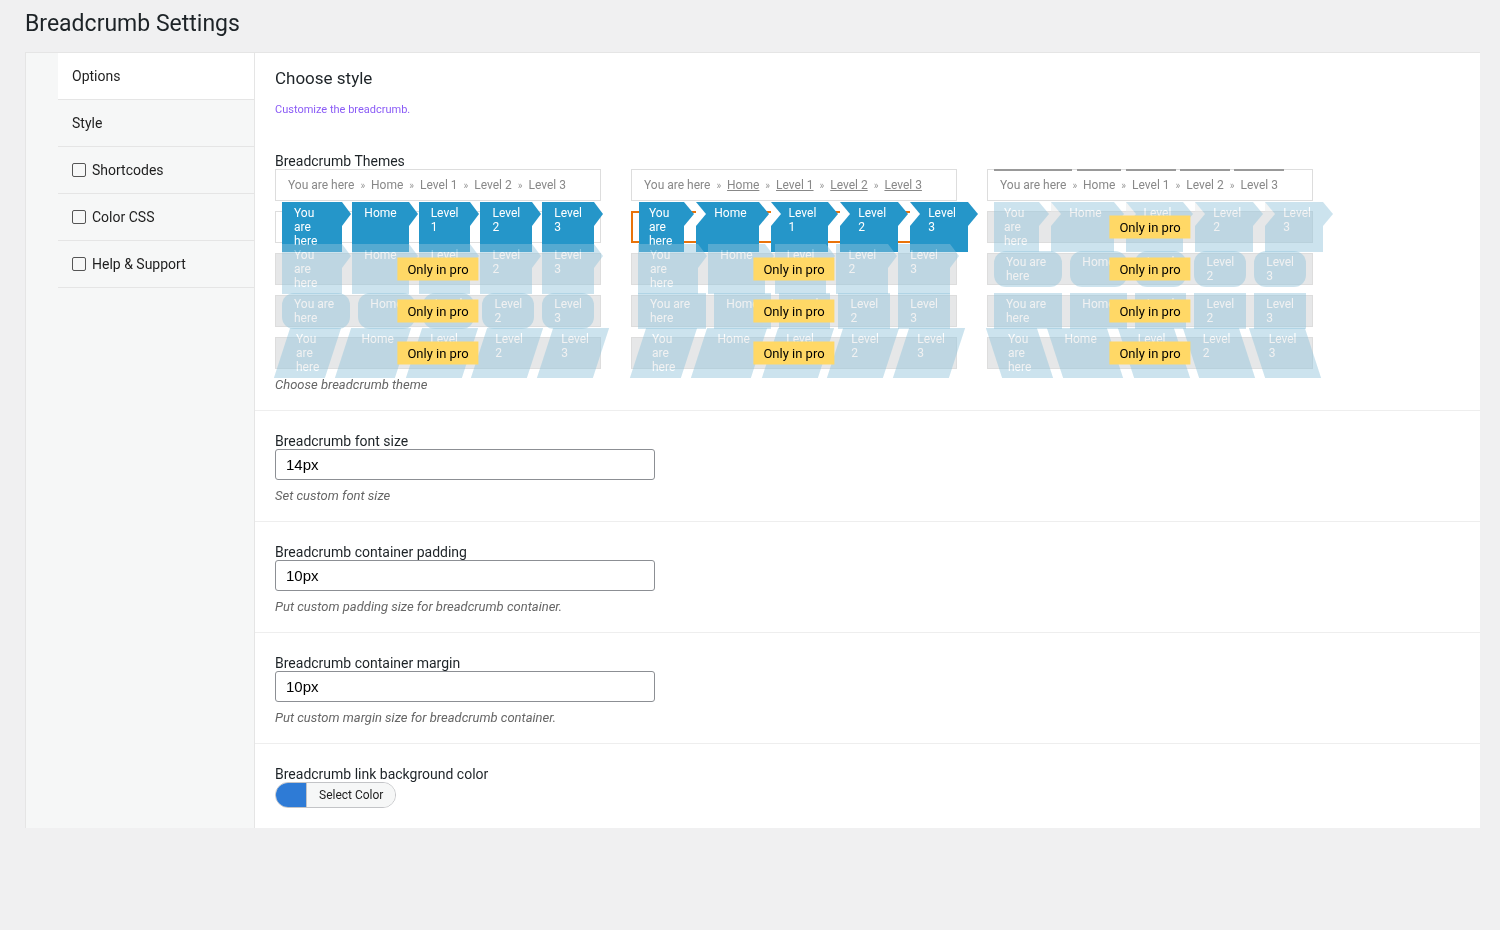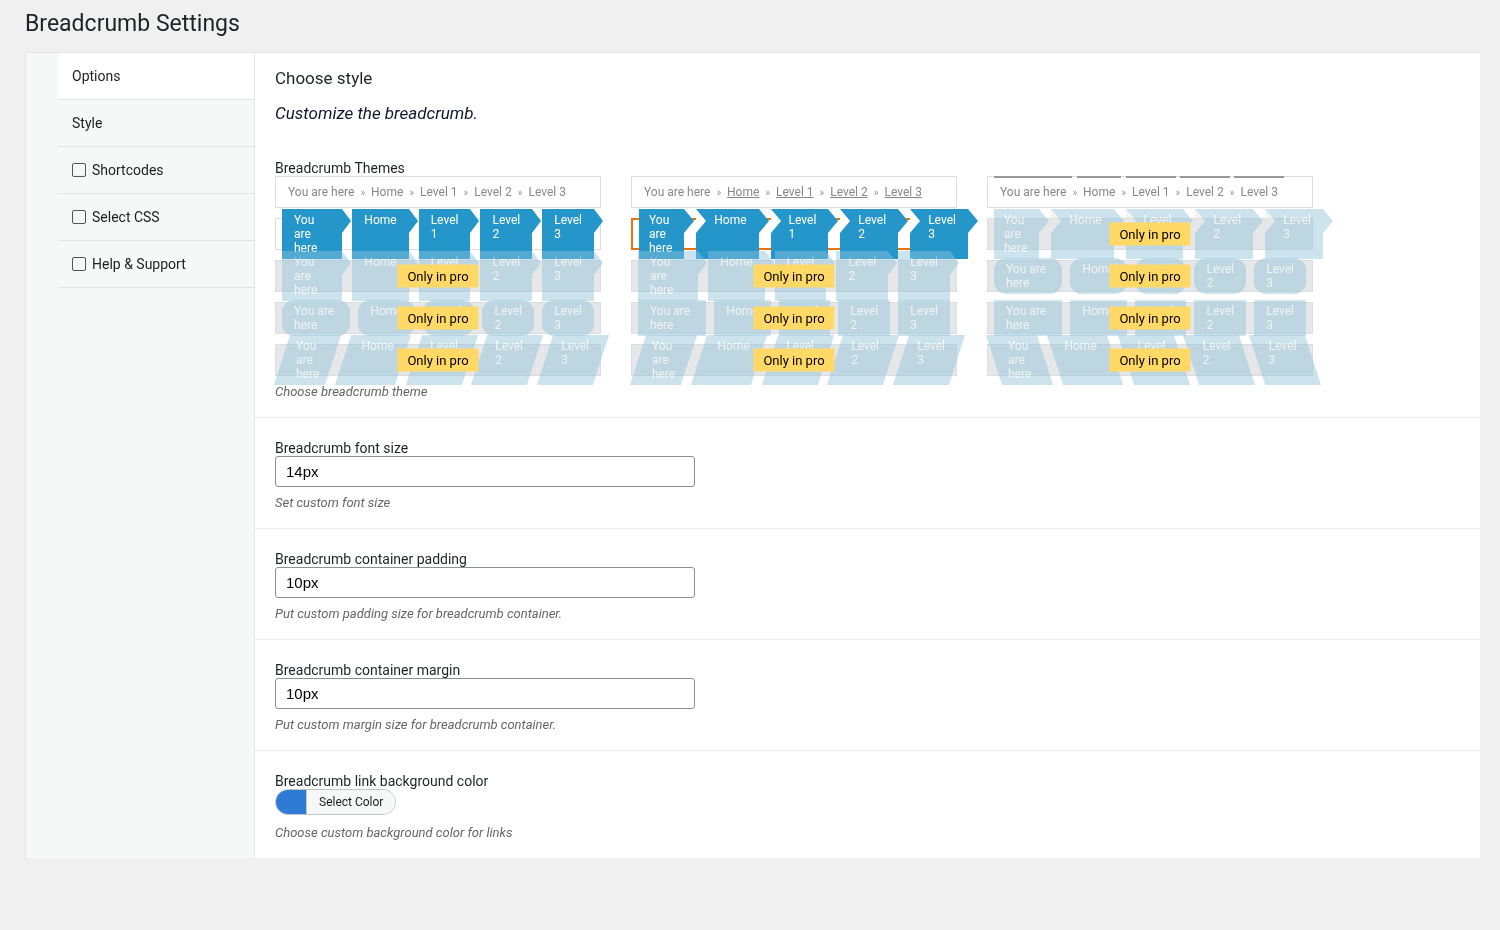--- a/index.html
+++ b/index.html
@@ -7,27 +7,27 @@
 .wrap{padding:10px 20px 20px 25px;}
 h1.page-title{font-size:23px;font-weight:400;color:#1d2327;margin-bottom:15px;}
 .main{display:flex;}
 .tabs{width:230px;flex-shrink:0;background:#f6f7f7;border:1px solid #e5e5e5;border-bottom:none;}
 .tabs .tab{padding:15px 14px;border-bottom:1px solid #e5e5e5;font-size:14px;cursor:pointer;background:#f6f7f7;margin-left:32px;}
 .tabs .tab.active{background:#fff;}
 .tabs .tab .icon{display:inline-block;width:14px;height:14px;border:1.5px solid #555;margin-right:6px;vertical-align:-2px;border-radius:2px;}
 .content{flex:1;background:#fff;border-top:1px solid #e5e5e5;}
 .section-head{padding:15px 20px;}
 .section-head h3{font-size:17px;font-weight:400;color:#1d2327;margin-bottom:15px;}
-.section-head p{font-style:italic;color:#0f172a;font-size:17px;}
+.section-head p{color:#8b5cf6;font-size:11px;}
 .field-row{display:flex;padding:18px 20px;border-top:1px solid #eee;flex-direction:column;}
 .field-row.noborder{border-top:none;}
 .field-label{width:280px;flex-shrink:0;font-size:14px;color:#1d2327;padding-top:4px;}
 .field-body{flex:1;}
 .field-help{font-style:italic;color:#666;font-size:13px;margin-top:8px;}
-.input-text{width:420px;padding:6px 10px;font-size:15px;border:1px solid #8c8f94;border-radius:3px;background:#fff;}
+.input-text{width:380px;padding:6px 10px;font-size:15px;border:1px solid #8c8f94;border-radius:3px;background:#fff;}
 .colorpick{display:inline-flex;align-items:stretch;border:1px solid #c3c4c7;border-radius:13px;overflow:hidden;}
 .colorpick .swatch{width:30px;background:#2e7bd6;}
 .colorpick .btn{padding:5px 12px;font-size:12px;background:#f6f7f7;border-left:1px solid #c3c4c7;cursor:pointer;}
 .themes-grid{display:flex;flex-wrap:wrap;gap:10px 30px;margin-bottom:8px;}
 .theme-card{width:326px;height:32px;border:1px solid #ddd;display:flex;align-items:center;padding:0 6px;position:relative;cursor:pointer;background:#fff;font-size:12px;}
 .theme-card.selected{border:2px solid #e9730a;}
 .theme-card.locked{background:#e6e7e8;}
 .theme-card.locked .bc-crumb{opacity:0.45;}
 .pro-badge{position:absolute;left:50%;top:50%;transform:translate(-50%,-50%);background:#ffd866;color:#000000;padding:4px 10px;font-size:13px;z-index:2;}
 
@@ -80,21 +80,21 @@
 </head>
 <body>
 
 <div class="wrap">
   <h1 class="page-title">Breadcrumb Settings</h1>
   <div class="main">
     <div class="tabs" id="tabs-container">
         <div class="tab active"><span>Options</span></div>
         <div class="tab"><span>Style</span></div>
         <div class="tab"><span class="icon"></span><span>Shortcodes</span></div>
-        <div class="tab"><span class="icon"></span><span>Select CSS</span></div>
+        <div class="tab"><span class="icon"></span><span>Color CSS</span></div>
         <div class="tab"><span class="icon"></span><span>Help &amp; Support</span></div>
       </div>
     <div class="content">
       <div class="section-head">
         <h3>Choose style</h3>
         <p>Customize the breadcrumb.</p>
       </div>
 
       <div class="field-row noborder">
         <div class="field-label">Breadcrumb Themes</div>
@@ -256,19 +256,18 @@
         </div>
       </div>
 
       <div class="field-row">
         <div class="field-label">Breadcrumb link background color</div>
         <div class="field-body">
           <div class="colorpick">
             <div class="swatch"></div>
             <div class="btn">Select Color</div>
           </div>
-          <div class="field-help">Choose custom background color for links</div>
         </div>
       </div>
 
     </div>
   </div>
 </div>
 
 </body></html>

